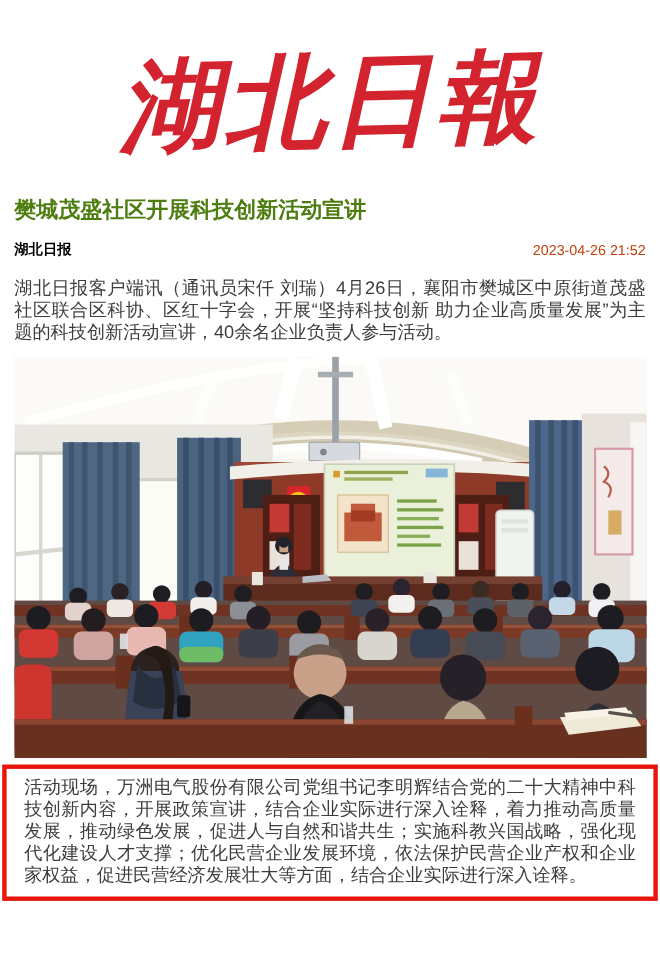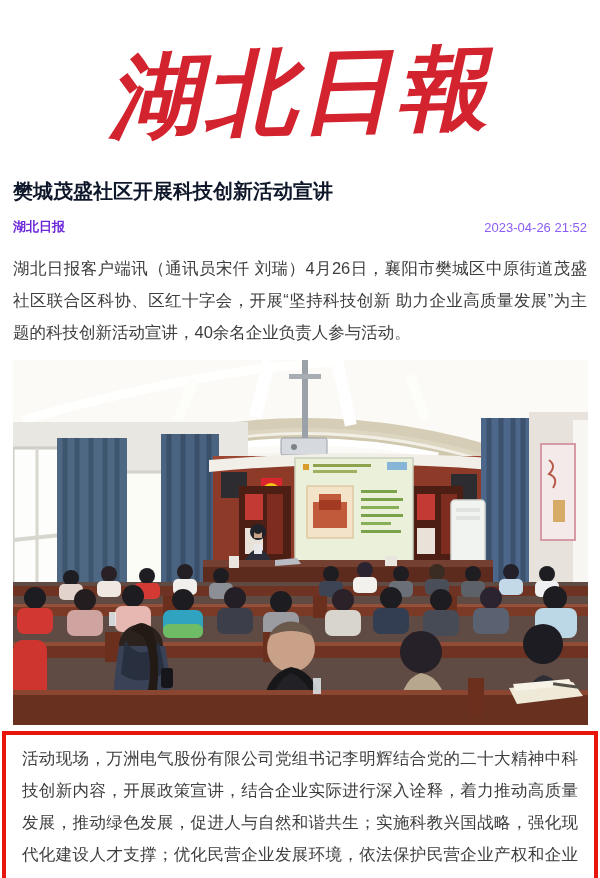--- a/index.html
+++ b/index.html
@@ -7,25 +7,25 @@
   .page{width:600px;background:#fff;}
 
   
   .masthead{padding:22px 0 6px;text-align:center;height:140px;display:flex;align-items:center;justify-content:center;}
   .logo{font-family:"DejaVu Serif","Liberation Serif",serif;font-weight:900;font-style:italic;
         font-size:92px;line-height:1;color:#d2232e;letter-spacing:4px;transform:rotate(-1.5deg);
         white-space:nowrap;}
 
   
   .article{padding:0 13px;}
-  h1.title{font-size:20px;line-height:1.3;font-weight:bold;color:#0f172a;margin:10px 0 14px;}
+  h1.title{font-size:20px;line-height:1.3;font-weight:bold;color:#4d7c0f;margin:10px 0 14px;}
   .meta{display:flex;justify-content:space-between;align-items:center;font-size:13px;margin-bottom:16px;}
-  .meta .src{color:#6d28d9;font-weight:bold;}
-  .meta .dt{color:#8b5cf6;}
-  p.body-text{font-size:16.5px;line-height:32px;color:#3d3d3d;margin:0 0 12px;text-align:justify;}
+  .meta .src{color:#000000;font-weight:bold;}
+  .meta .dt{color:#c2410c;}
+  p.body-text{font-size:16.5px;line-height:20px;color:#3d3d3d;margin:0 0 12px;text-align:justify;}
 
   figure.photo{margin:2px 0 6px;padding:0;width:575px;height:365px;overflow:hidden;}
   figure.photo svg{display:block;}
 
   .highlight-box{margin:2px -11px 10px -11px;border:4px solid #e8150b;padding:7px 16px 9px 16px;background:#fff;}
   .highlight-box p{margin:0;}
 </style>
 </head>
 <body>
 

